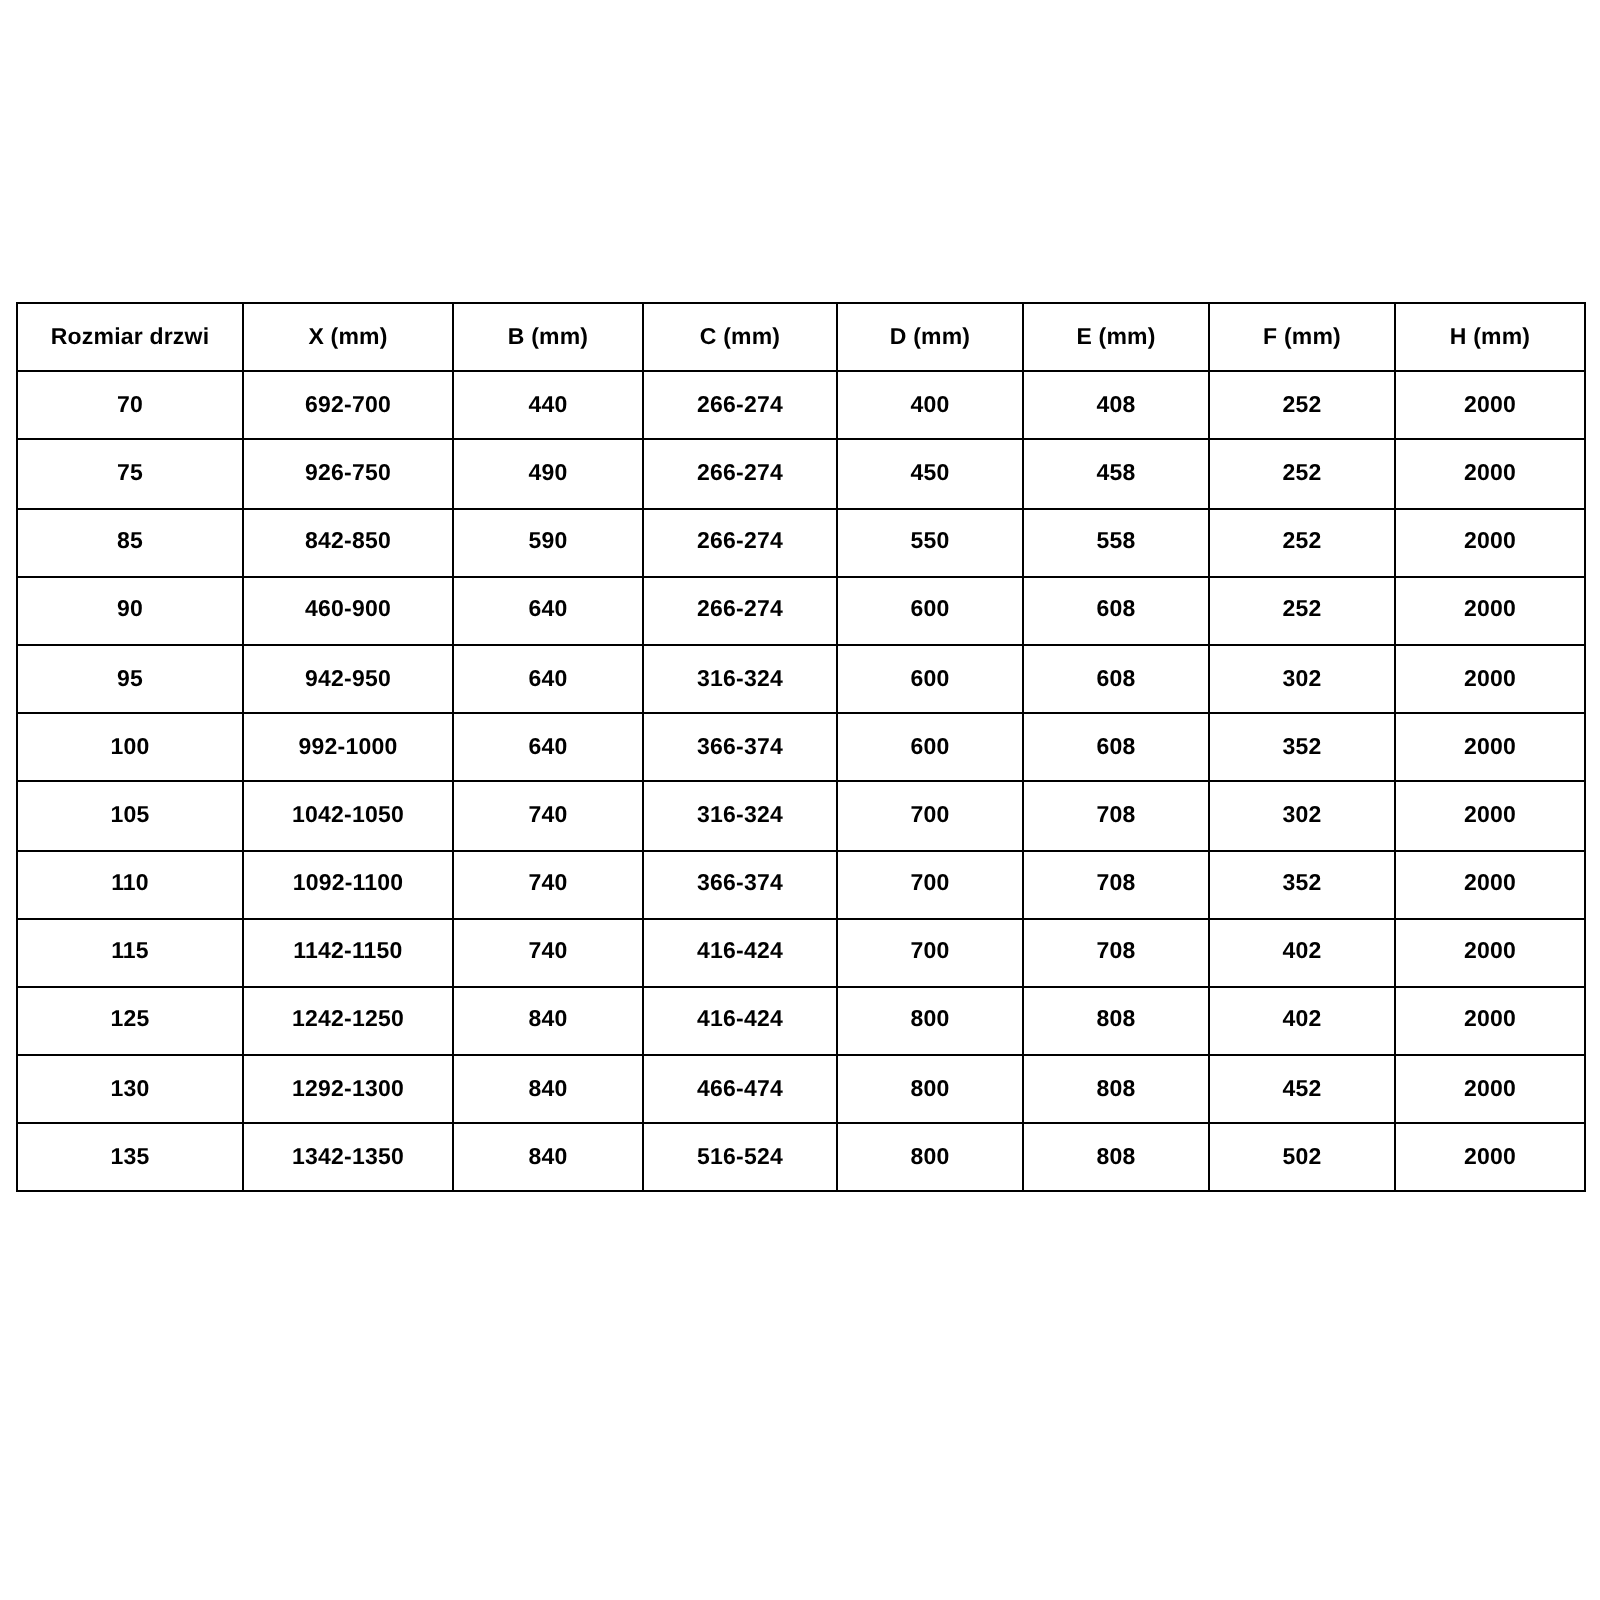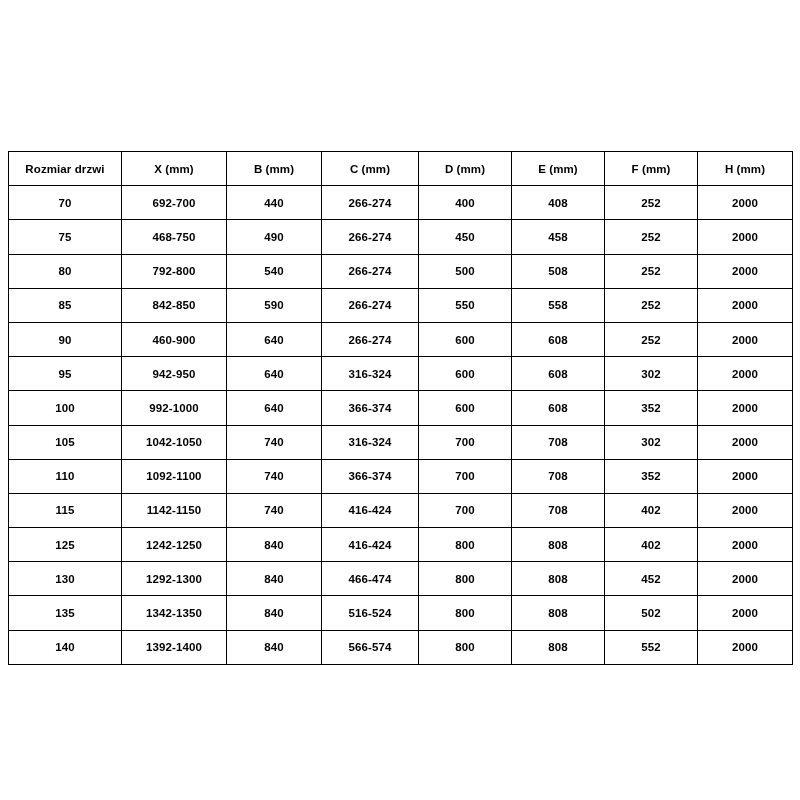--- a/index.html
+++ b/index.html
@@ -82,35 +82,25 @@
         <td>692-700</td>
         <td>440</td>
         <td>266-274</td>
         <td>400</td>
         <td>408</td>
         <td>252</td>
         <td>2000</td>
       </tr>
       <tr>
         <td>75</td>
-        <td>468-750</td>
+        <td>926-750</td>
         <td>490</td>
         <td>266-274</td>
         <td>450</td>
         <td>458</td>
-        <td>252</td>
-        <td>2000</td>
-      </tr>
-      <tr>
-        <td>80</td>
-        <td>792-800</td>
-        <td>540</td>
-        <td>266-274</td>
-        <td>500</td>
-        <td>508</td>
         <td>252</td>
         <td>2000</td>
       </tr>
       <tr>
         <td>85</td>
         <td>842-850</td>
         <td>590</td>
         <td>266-274</td>
         <td>550</td>
         <td>558</td>
@@ -200,25 +190,15 @@
       <tr>
         <td>135</td>
         <td>1342-1350</td>
         <td>840</td>
         <td>516-524</td>
         <td>800</td>
         <td>808</td>
         <td>502</td>
         <td>2000</td>
       </tr>
-      <tr>
-        <td>140</td>
-        <td>1392-1400</td>
-        <td>840</td>
-        <td>566-574</td>
-        <td>800</td>
-        <td>808</td>
-        <td>552</td>
-        <td>2000</td>
-      </tr>
     </tbody>
   </table>
 </div>
 
 </body></html>

